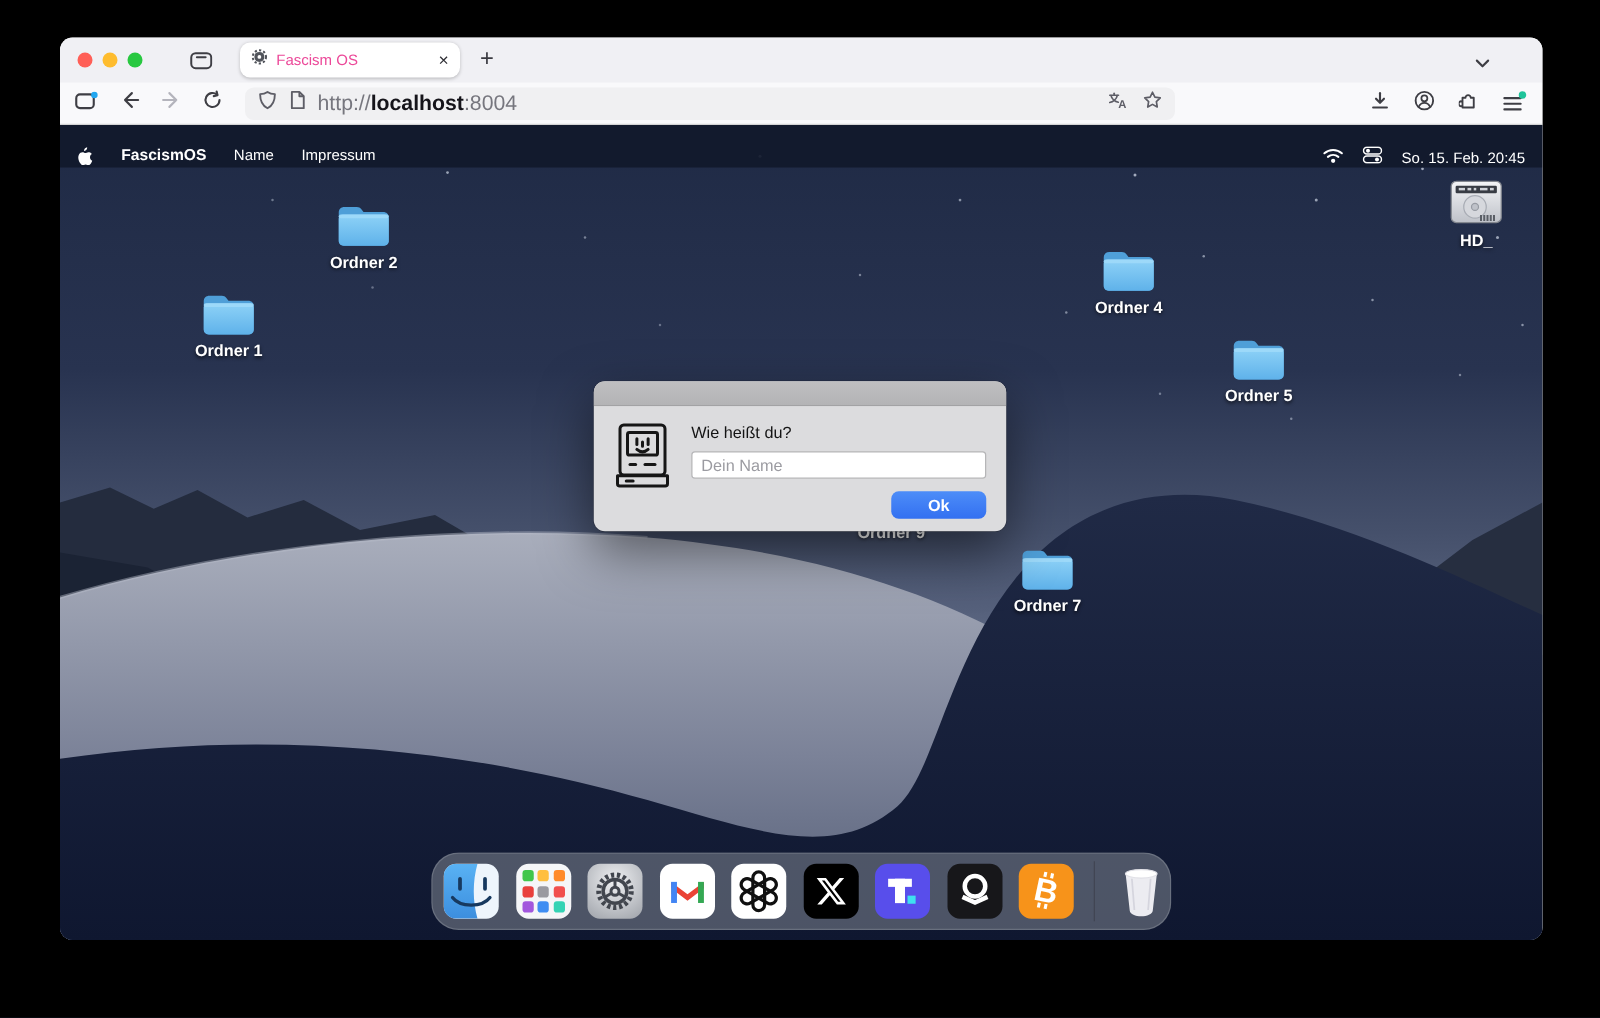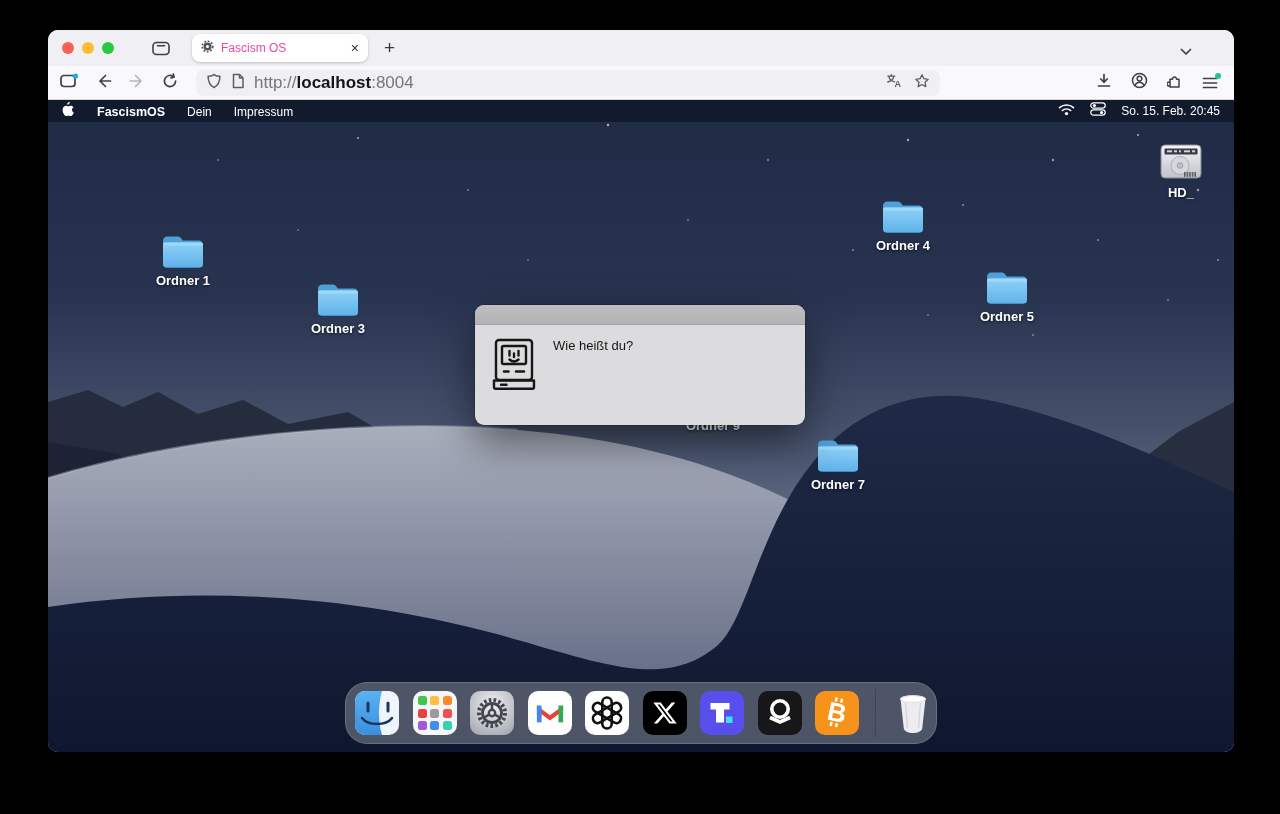--- a/index.html
+++ b/index.html
@@ -37,22 +37,22 @@
   .urlbar-end { margin-left:auto; display:flex; gap:12px; align-items:center; }
   .toolbar-right { margin-left:auto; display:flex; gap:19px; align-items:center; margin-right:4px; }
   .menu-wrap { position:relative; display:flex; }
   .menu-dot { position:absolute; right:-3px; top:-3px; width:6px; height:6px; border-radius:50%; background:#1fc49a; }
 
   
   .content { position:relative; width:1186px; height:652px; overflow:hidden; background:#202c47; }
   .wallpaper { position:absolute; left:0; top:0; }
 
   .menubar { position:absolute; top:0; left:0; right:0; height:22px;
-             background:rgba(17,25,43,.93); display:flex; align-items:flex-end;
-             color:#fff; font-size:12px; z-index:40; padding:3px 14px; gap:22px; }
+             background:rgba(17,25,43,.93); display:flex; align-items:flex-start;
+             color:#fff; font-size:12px; z-index:40; padding:17px 14px; gap:22px; }
   .menubar .app { font-weight:700; font-size:12.5px; }
   .menubar-right { margin-left:auto; display:flex; align-items:center; gap:15px; }
 
   
   .desk-item { position:absolute; width:92px; display:flex; flex-direction:column;
                align-items:center; z-index:5; }
   .desk-label { margin-top:3px; font-size:13px; font-weight:700; color:#fff;
                 text-shadow:0 1px 3px rgba(0,0,0,.7); }
 
   
@@ -298,21 +298,21 @@
       <path d="M0,652 L0,507 C170,482 330,500 470,540 C560,566 620,588 670,545 C700,518 710,430 765,362 C815,300 880,288 940,300 C1030,318 1120,362 1186,392 L1186,652 Z" fill="url(#duneDarkG)"></path>
     </svg>
 
     <div class="menubar">
       <span>
         <svg width="13" height="15" viewBox="0 0 15 19">
             <path fill="#fff" d="M9.04 1.1c.1.9-.26 1.8-.78 2.45-.56.69-1.47 1.22-2.36 1.15-.11-.87.3-1.78.81-2.35C7.28 1.7 8.27 1.2 9.04 1.1zM11.9 11.1c-.03-2.2 1.8-3.26 1.88-3.31-1.02-1.5-2.61-1.7-3.18-1.73-1.35-.14-2.64.8-3.33.8-.69 0-1.75-.78-2.88-.76-1.48.02-2.85.86-3.61 2.19-1.54 2.67-.39 6.62 1.11 8.79.73 1.06 1.6 2.25 2.75 2.21 1.1-.04 1.52-.71 2.85-.71 1.33 0 1.7.71 2.87.69 1.19-.02 1.94-1.08 2.66-2.14.84-1.23 1.18-2.42 1.2-2.48-.03-.01-2.3-.88-2.32-3.55z"></path>
           </svg>
       </span>
       <span class="app">FascismOS</span>
-      <span>Dein</span>
+      <span>Name</span>
       <span>Impressum</span>
       <span class="menubar-right">
         <span>
           <svg width="17" height="13" viewBox="0 0 17 13">
               <g fill="none" stroke="#fff" stroke-width="1.6" stroke-linecap="round">
                 <path d="M1.5 4.6 a10.5 10.5 0 0 1 14 0"></path>
                 <path d="M4.3 7.5 a6.6 6.6 0 0 1 8.4 0"></path>
               </g>
               <circle cx="8.5" cy="10.6" r="1.7" fill="#fff"></circle>
             </svg>
@@ -332,27 +332,27 @@
     </div>
 
     <div class="desk-item" style="left:89px; top:132px;justify-content:space-between;">
       <svg width="46" height="38" viewBox="0 0 46 38">
           <path d="M3 9 C3 6.2 4.8 4.5 7.5 4.5 L17.5 4.5 C19 4.5 20.2 5.1 21.1 6.3 L22.8 8.6 L38.5 8.6 C41.2 8.6 43 10.3 43 13 L43 31 C43 33.8 41.2 35.5 38.5 35.5 L7.5 35.5 C4.8 35.5 3 33.8 3 31 Z" fill="#4f9fd8"></path>
           <rect x="3" y="10.5" width="40" height="25" rx="3.5" fill="url(#fg)"></rect>
           <rect x="3" y="10.5" width="40" height="3" rx="1.5" fill="#9ed9f9" opacity=".9"></rect>
         </svg>
       <span class="desk-label">Ordner 1</span>
     </div>
-    <div class="desk-item" style="left:244px; top:180px;">
+    <div class="desk-item" style="left:197px; top:61px;">
       <svg width="46" height="38" viewBox="0 0 46 38">
           <path d="M3 9 C3 6.2 4.8 4.5 7.5 4.5 L17.5 4.5 C19 4.5 20.2 5.1 21.1 6.3 L22.8 8.6 L38.5 8.6 C41.2 8.6 43 10.3 43 13 L43 31 C43 33.8 41.2 35.5 38.5 35.5 L7.5 35.5 C4.8 35.5 3 33.8 3 31 Z" fill="#4f9fd8"></path>
           <rect x="3" y="10.5" width="40" height="25" rx="3.5" fill="url(#fg)"></rect>
           <rect x="3" y="10.5" width="40" height="3" rx="1.5" fill="#9ed9f9" opacity=".9"></rect>
         </svg>
-      <span class="desk-label">Ordner 3</span>
+      <span class="desk-label">Ordner 2</span>
     </div>
     <div class="desk-item" style="left:809px; top:97px;">
       <svg width="46" height="38" viewBox="0 0 46 38">
           <path d="M3 9 C3 6.2 4.8 4.5 7.5 4.5 L17.5 4.5 C19 4.5 20.2 5.1 21.1 6.3 L22.8 8.6 L38.5 8.6 C41.2 8.6 43 10.3 43 13 L43 31 C43 33.8 41.2 35.5 38.5 35.5 L7.5 35.5 C4.8 35.5 3 33.8 3 31 Z" fill="#4f9fd8"></path>
           <rect x="3" y="10.5" width="40" height="25" rx="3.5" fill="url(#fg)"></rect>
           <rect x="3" y="10.5" width="40" height="3" rx="1.5" fill="#9ed9f9" opacity=".9"></rect>
         </svg>
       <span class="desk-label">Ordner 4</span>
     </div>
     <div class="desk-item" style="left:913px; top:168px;">
@@ -415,20 +415,24 @@
               <path d="M27.5 13 V17.5"></path>
             <path d="M23 15.5 V19 M18.5 21.5 Q23 25.5 27.5 21.5"></path>
             <path d="M13 33.5 H17.5"></path>
               <path d="M25 33.5 H33"></path>
             <path d="M3 42.5 H43 V49 a1.8 1.8 0 0 1 -1.8 1.8 H4.8 A1.8 1.8 0 0 1 3 49 Z"></path>
             <path d="M10 46.8 H15.5"></path>
           </g>
         </svg>
         <div class="dialog-right">
           <div class="dialog-q">Wie heißt du?</div>
+          <input class="dialog-input" type="text" placeholder="Dein Name" style="">
+          <div class="dialog-actions">
+            <button class="ok-btn">Ok</button>
+          </div>
         </div>
       </div>
     </div>
 
     <div class="dock">
       <div class="dock-icon ic-finder">
         <svg width="44" height="44" viewBox="0 0 44 44">
           <path d="M0 0 H27 C23 14 23 30 27 44 H0 Z" fill="url(#findG)"></path>
           <path d="M13 12 V20" stroke="#17395f" stroke-width="3" stroke-linecap="round"></path>
           <path d="M33 12 V20" stroke="#17395f" stroke-width="3" stroke-linecap="round"></path>

